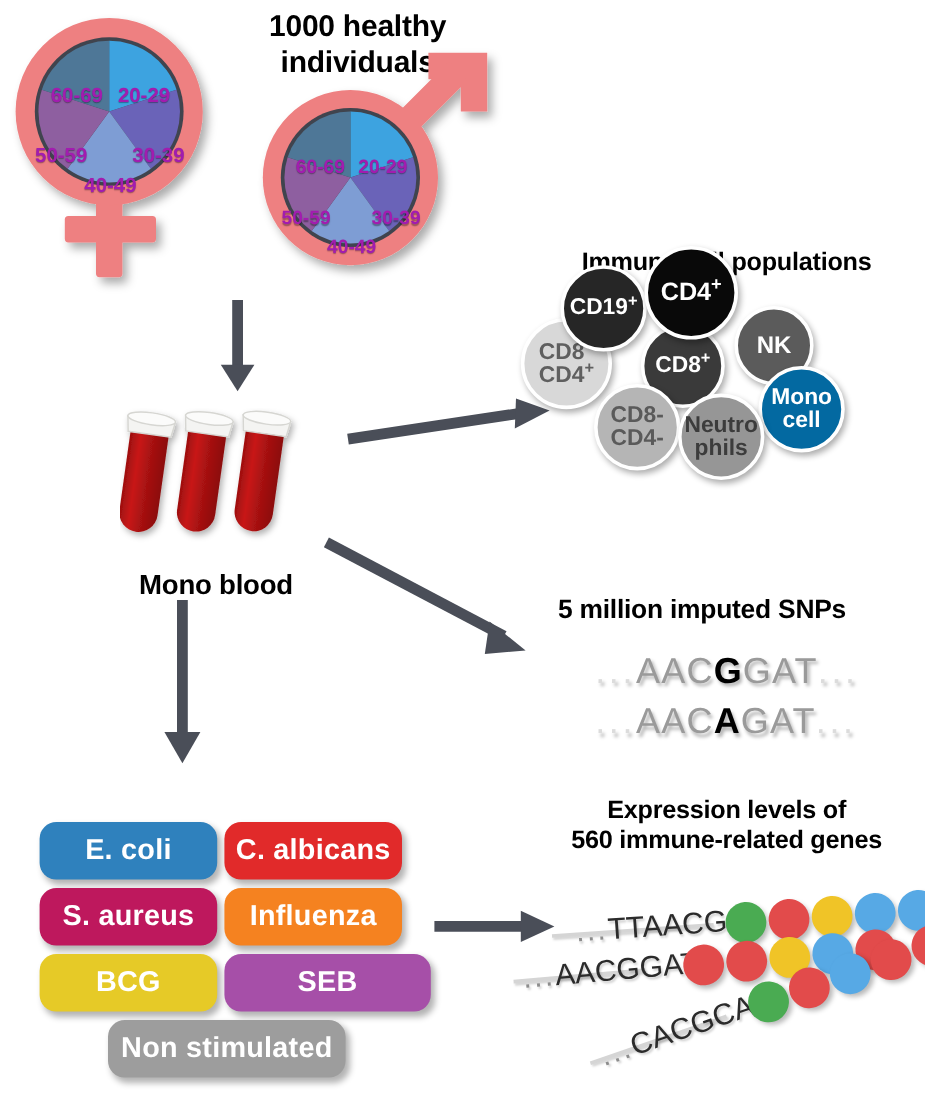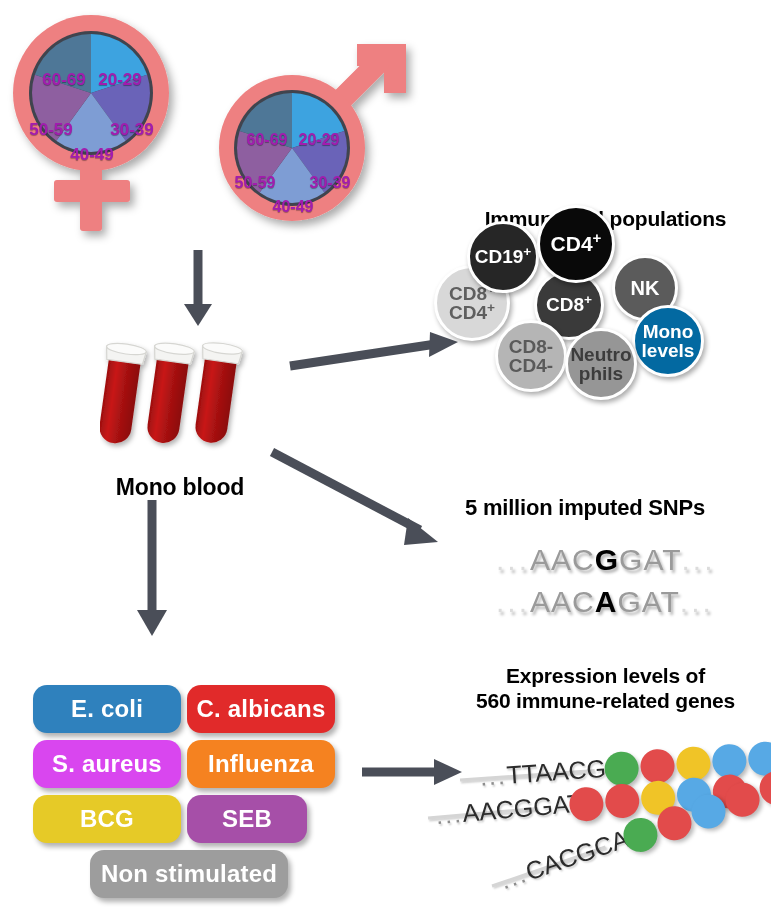--- a/index.html
+++ b/index.html
@@ -106,20 +106,24 @@
     width:34px; height:34px; border-radius:50%;
     transform:translateY(-50%);
     box-shadow:2px 3px 4px rgba(0,0,0,.28);
   }
 </style>
 </head>
 <body>
 
 <div id="stage">
 
+  <div class="abs heading" style="left:178px; top:8px; width:240px; font-size:25px;">
+    <div>1000 healthy</div>
+    <div>individuals</div>
+  </div>
 
   <div class="sym-wrap" style="left:8px; top:8px; width:180px; height:230px;">
     <svg class="sym-svg" width="180" height="230" viewBox="0 0 180 230">
       <defs>
         <filter id="shadowF" x="-40%" y="-40%" width="190%" height="190%">
           <feDropShadow dx="4" dy="5" stdDeviation="4" flood-color="#000" flood-opacity="0.33"></feDropShadow>
         </filter>
       </defs>
       <g filter="url(#shadowF)">
         <rect x="72" y="145" width="22" height="78" rx="3" fill="#ee8081"></rect>
@@ -251,21 +255,21 @@
     <div class="cell" style="left:537px; top:205px; width:78px; height:78px; background:#090909; color:#ffffff; font-size:21px; z-index:4;">
       <span><span>CD4</span><sup>+</sup></span>
     </div>
 
     <div class="cell" style="left:534px; top:270px; width:70px; height:70px; background:#3a3a3a; color:#ffffff; font-size:19px; z-index:3;">
       <span><span>CD8</span><sup>+</sup></span>
     </div>
 
     <div class="cell" style="left:632px; top:305px; width:72px; height:72px; background:#0369a1; color:#ffffff; font-size:19px; z-index:3;">
       <span>Mono</span>
-      <span>levels</span>
+      <span>cell</span>
     </div>
 
     <div class="cell" style="left:495px; top:320px; width:72px; height:72px; background:#b5b5b5; color:#5a5a5a; font-size:19px; z-index:4;">
       <span>CD8-</span>
       <span>CD4-</span>
     </div>
 
     <div class="cell" style="left:565px; top:328px; width:72px; height:72px; background:#969696; color:#3c3c3c; font-size:19px; z-index:5;">
       <span>Neutro</span>
       <span>phils</span>
@@ -277,24 +281,24 @@
   <div class="snp-row" style="left:496px; top:543px;">
     <span class="faint">...</span><span class="mid">AAC</span><span class="hit">G</span><span class="mid">GAT</span><span class="faint">...</span>
   </div>
 
   <div class="snp-row" style="left:496px; top:585px;">
     <span class="faint">...</span><span class="mid">AAC</span><span class="hit">A</span><span class="mid">GAT</span><span class="faint">...</span>
   </div>
 
   <div class="pill" style="left:33px; top:685px; width:148px; height:48px; background:#2f81bd;">E. coli</div>
   <div class="pill" style="left:187px; top:685px; width:148px; height:48px; background:#e12a2a;">C. albicans</div>
-  <div class="pill" style="left:33px; top:740px; width:148px; height:48px; background:#d946ef;text-align:center;">S. aureus</div>
+  <div class="pill" style="left:33px; top:740px; width:148px; height:48px; background:#be185d;text-align:center;">S. aureus</div>
   <div class="pill" style="left:187px; top:740px; width:148px; height:48px; background:#f58220;">Influenza</div>
   <div class="pill" style="left:33px; top:795px; width:148px; height:48px; background:#e6ca27;">BCG</div>
-  <div class="pill" style="left: 187px; top: 795px; width: 120px; height: 48px; background: rgb(166, 79, 168);">SEB</div>
+  <div class="pill" style="left: 187px; top: 795px; width: 172px; height: 48px; background: rgb(166, 79, 168);">SEB</div>
   <div class="pill" style="left:90px; top:850px; width:198px; height:48px; background:#9d9d9d;">Non stimulated</div>
 
   <div class="abs heading" style="left:440px; top:664px; width:331px; font-size:21px;">
     <div>Expression levels of</div>
     <div>560 immune-related genes</div>
   </div>
 
   <div class="abs" style="left:440px; top:740px; width:331px; height:180px;">
 
     <div class="strand" style="left:20px; top:22px; width:290px; height:36px; transform:rotate(-4deg);">

